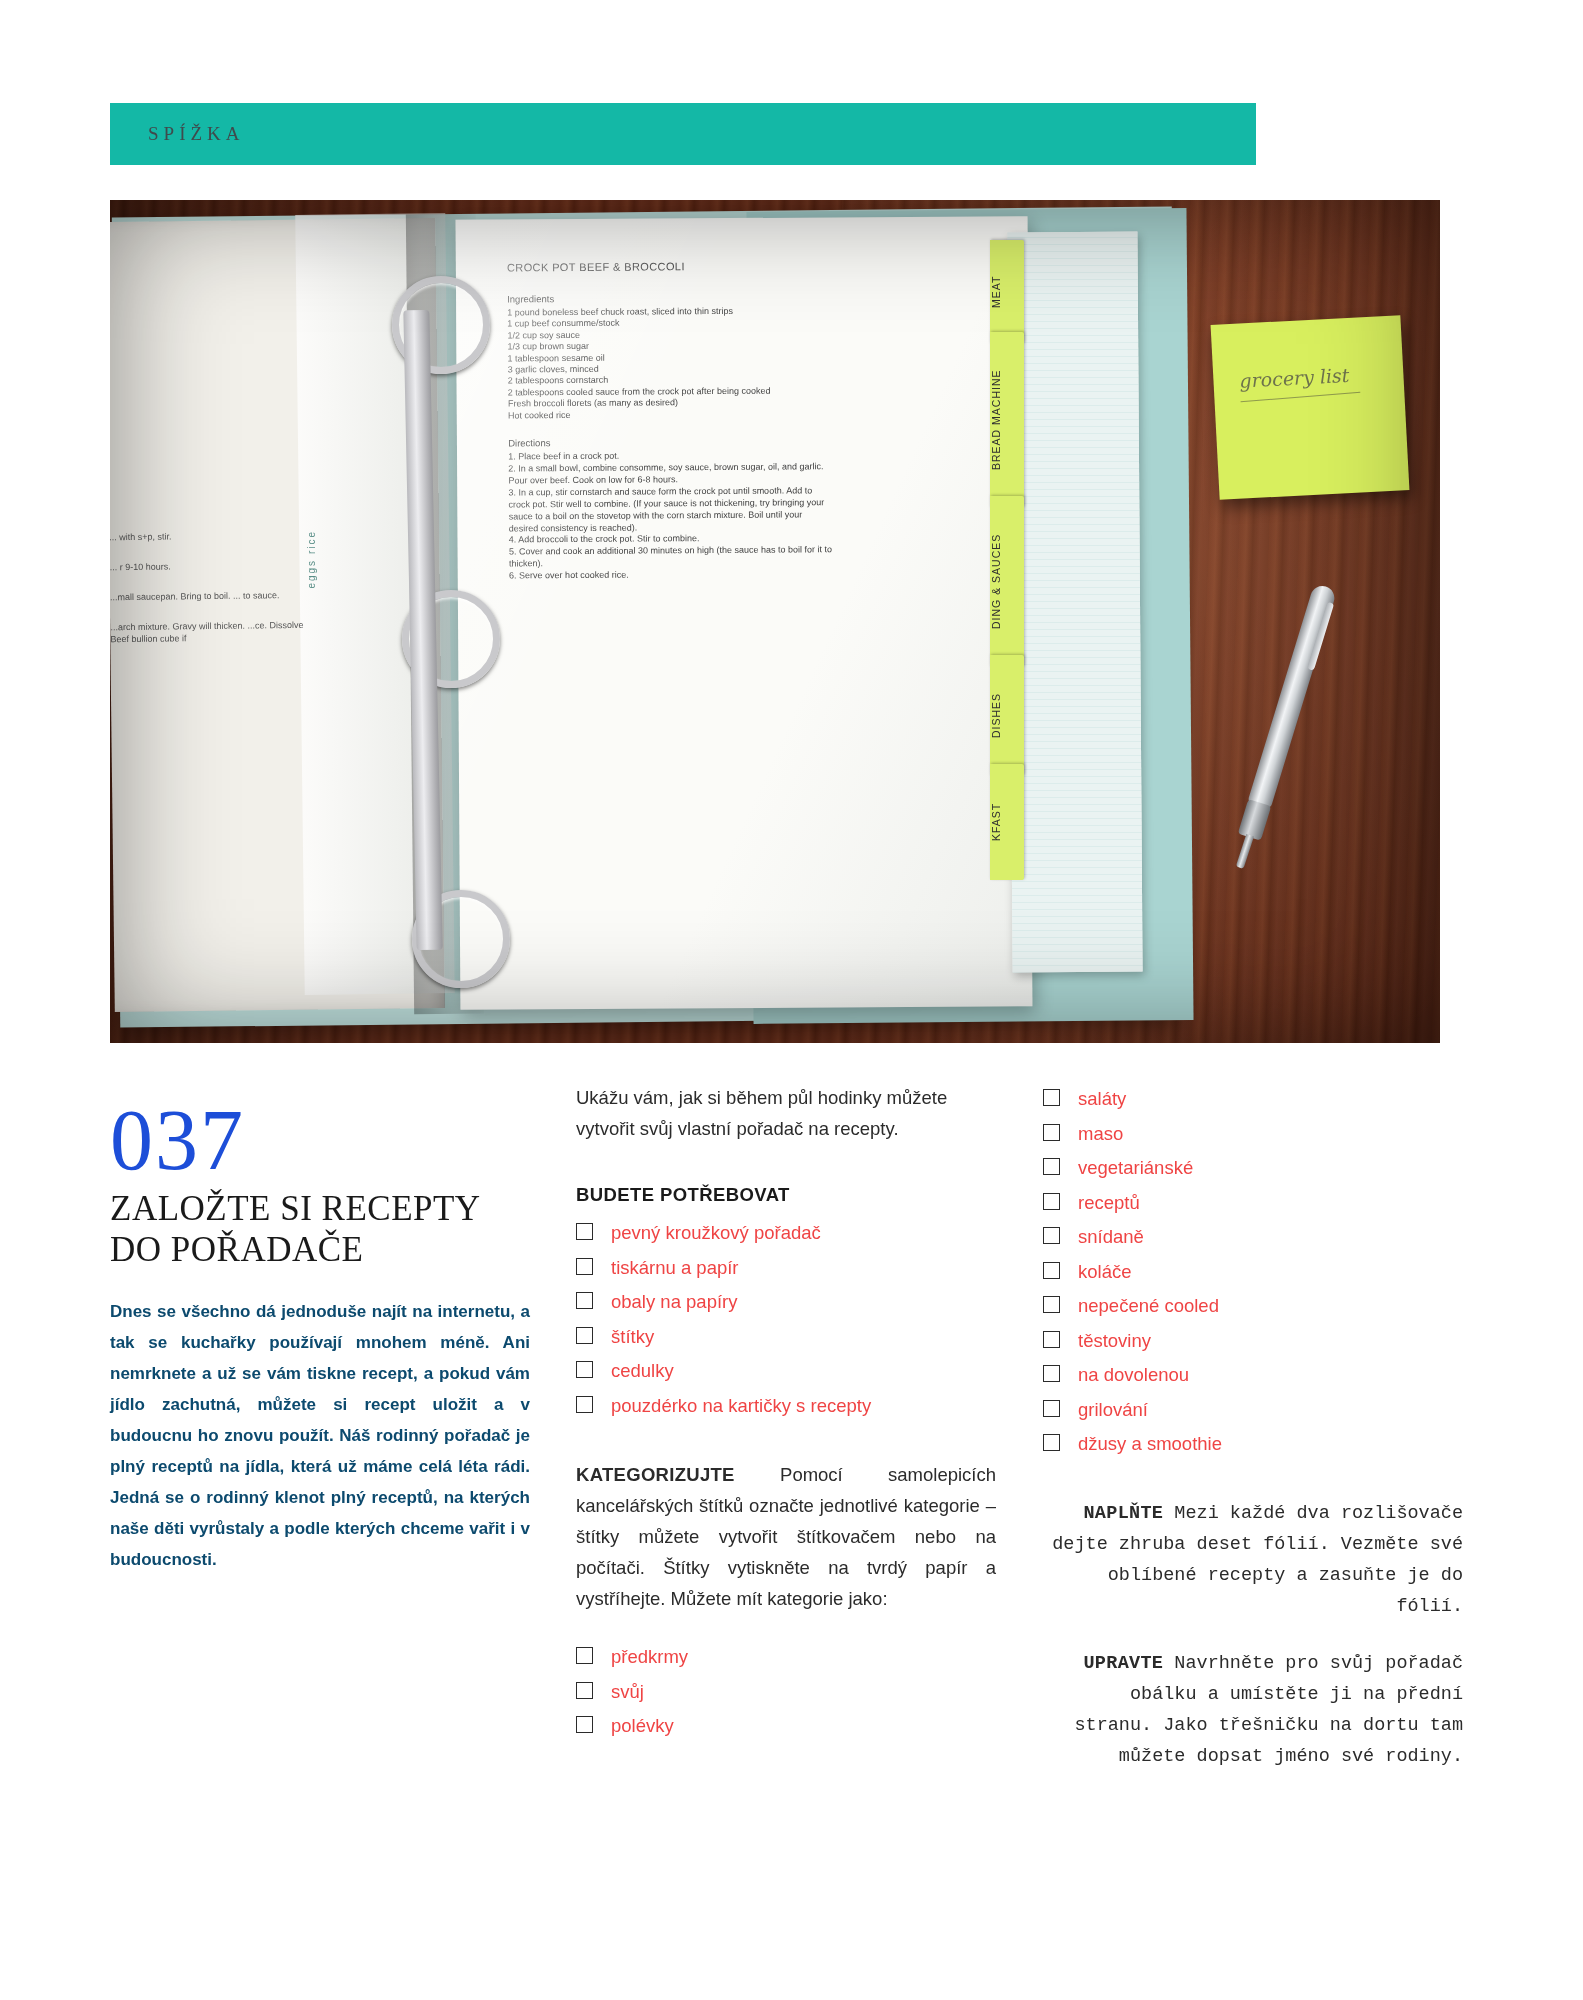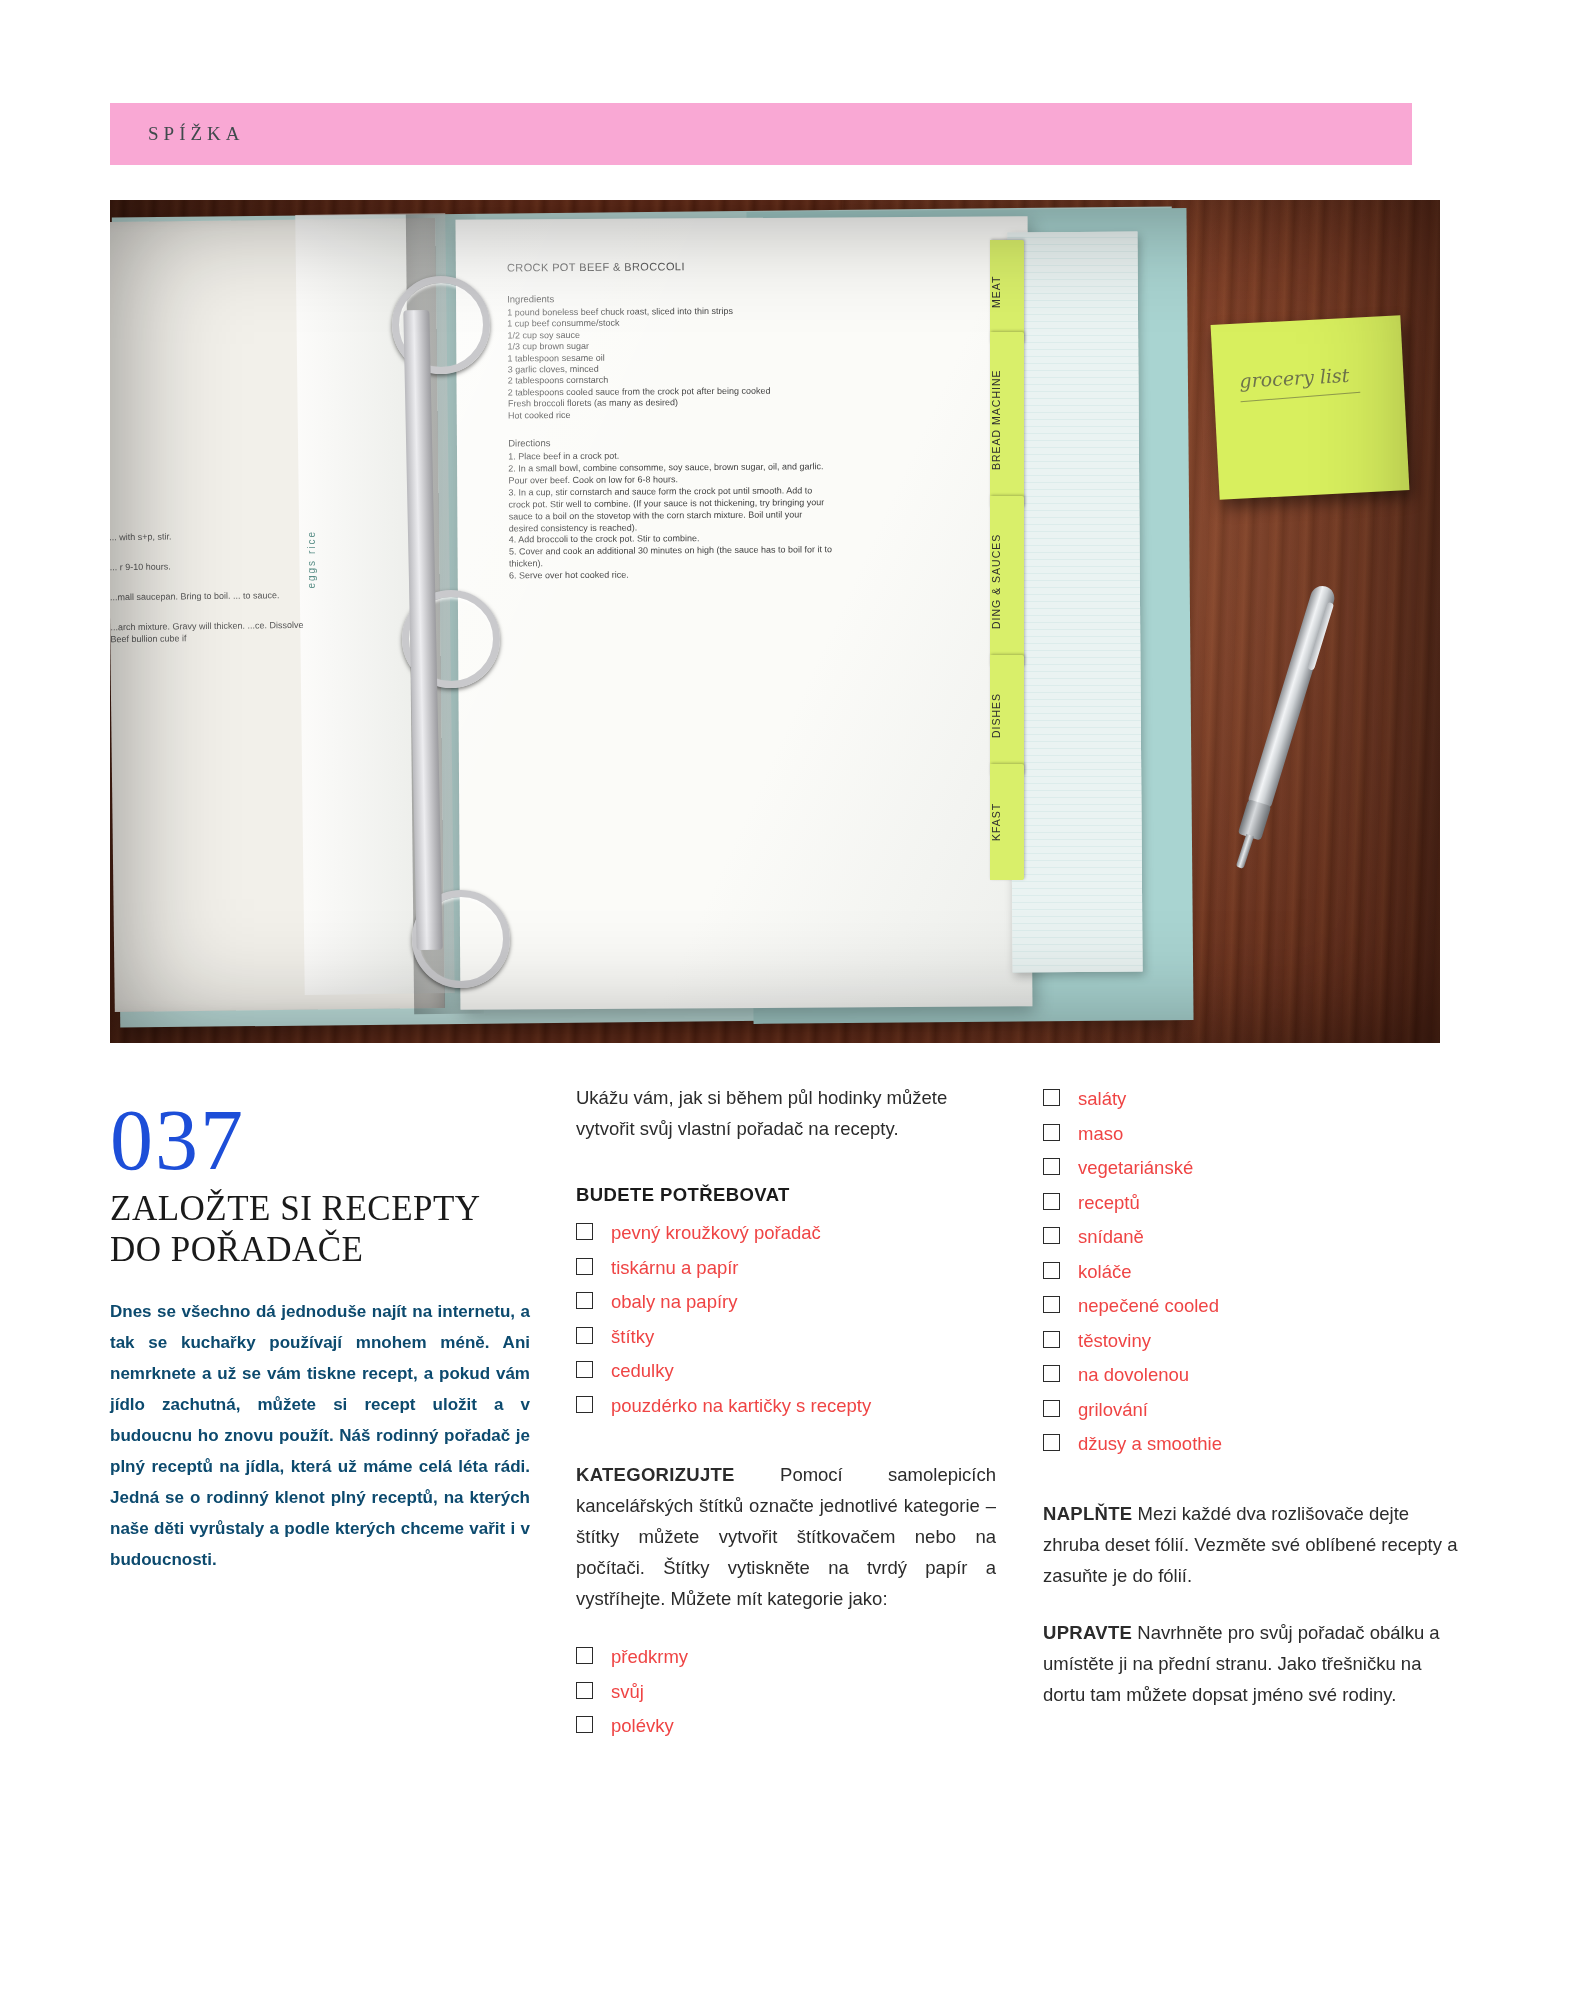--- a/index.html
+++ b/index.html
@@ -14,23 +14,23 @@
     color: #231f20;
     position: relative;
     overflow: hidden;
   }
 
   
   .header-band {
     position: absolute;
     left: 110px;
     top: 103px;
-    width: 1302px;
+    width: 1146px;
     height: 62px;
-    background: #f9a8d4;
+    background: #14b8a6;
   }
   .header-band .section-title {
     position: absolute;
     left: 38px;
     top: 50%;
     transform: translateY(-50%);
     font-size: 19px;
     letter-spacing: 5px;
     color: #3f4a4c;
     font-family: "Liberation Serif", serif;
@@ -412,21 +412,21 @@
     position: relative;
     top: 1px;
   }
   .para-block {
     font-size: 18.5px;
     line-height: 31px;
     text-align: justify;
     color: #2b2b2b;
     margin: 0 0 26px 0;
   }
-  .para-block.left-align { text-align: left; }
+  .para-block.left-align { text-align: right; font-family: Liberation Mono, monospace; }
   .lead-in {
     font-weight: bold;
     letter-spacing: 0.3px;
   }
   .checklist.tight { margin-bottom: 0; }
 </style>
 </head>
 <body>
 
 <div class="header-band">

